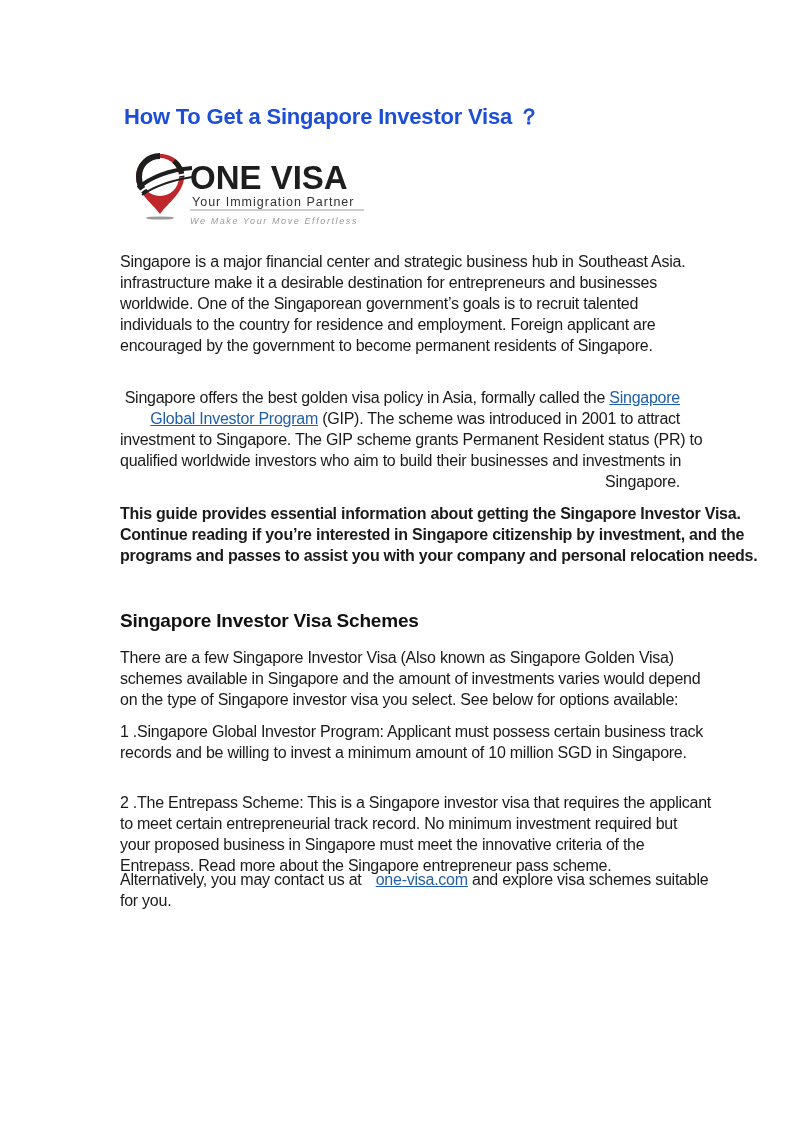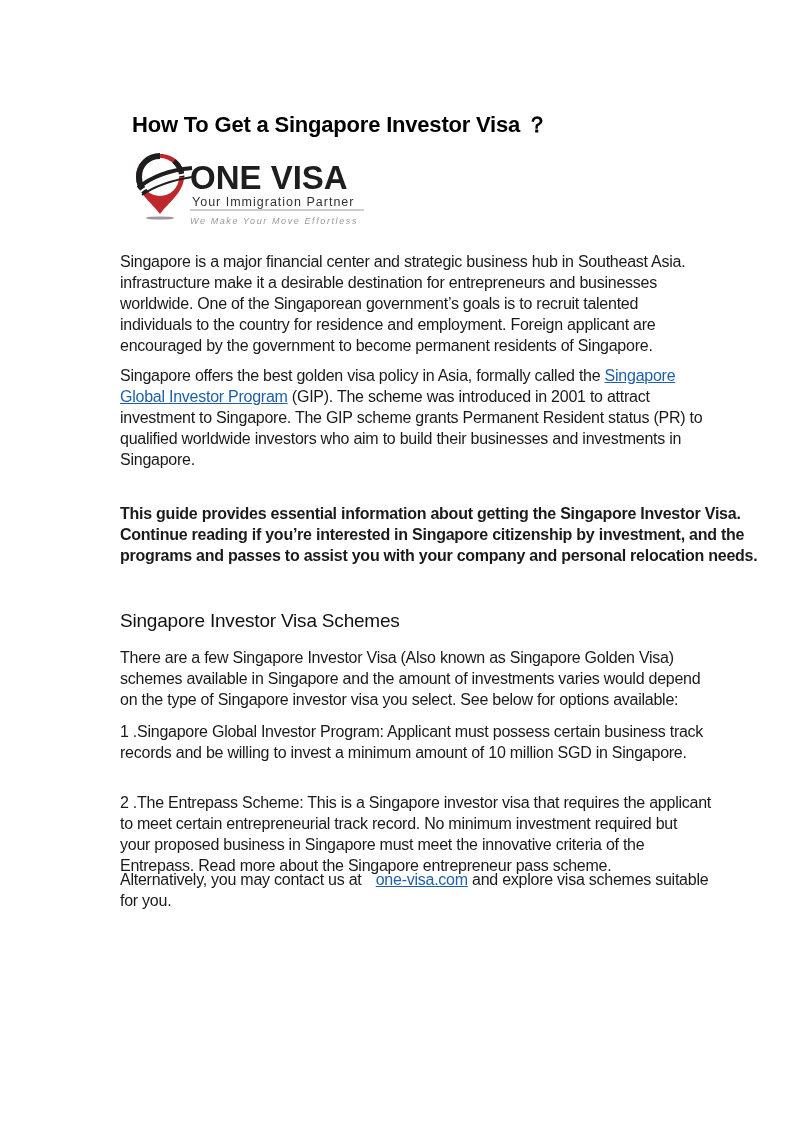--- a/index.html
+++ b/index.html
@@ -1,21 +1,21 @@
 <!DOCTYPE html>
 <html><head>
 <meta charset="utf-8">
 <style>
   html, body { margin: 0; padding: 0; background: #ffffff; }
   body { width: 794px; height: 1123px; position: relative; overflow: hidden;
          font-family: "Liberation Sans", sans-serif; color: #1a1a1a; }
   .page { position: absolute; left: 120px; top: 0; width: 560px; }
-  h1 { position: absolute; top: 98px; left: 0; margin: 12px; font-size: 22px; font-weight: bold;
-       letter-spacing: -0.2px; color: #000000; white-space: nowrap; }
-  h2 { position: absolute; margin: 0; font-size: 19px; font-weight: normal; color: #111; white-space: nowrap; letter-spacing: -0.2px; }
+  h1 { position: absolute; top: 98px; left: 0; margin: 4px; font-size: 22px; font-weight: bold;
+       letter-spacing: -0.2px; color: #1d4ed8; white-space: nowrap; }
+  h2 { position: absolute; margin: 0; font-size: 19px; font-weight: bold; color: #111; white-space: nowrap; letter-spacing: -0.2px; }
   .logo { position: absolute; left: 14px; top: 148px; width: 250px; height: 84px; }
   .para { position: absolute; left: 0; width: 560px; font-size: 16px; line-height: 21px; margin: 0; letter-spacing: -0.25px; }
   .line { display: block; white-space: nowrap; }
   a { color: #1f5fa8; text-decoration: underline; }
 </style>
 </head>
 <body>
 
 <div class="page">
 
@@ -41,21 +41,21 @@
   </div>
 
   <p class="para" style="top:251px;">
     <span class="line">Singapore is a major financial center and strategic business hub in Southeast Asia.</span>
     <span class="line">infrastructure make it a desirable destination for entrepreneurs and businesses</span>
     <span class="line">worldwide. One of the Singaporean government’s goals is to recruit talented</span>
     <span class="line">individuals to the country for residence and employment. Foreign applicant are</span>
     <span class="line">encouraged by the government to become permanent residents of Singapore.</span>
   </p>
 
-  <p class="para" style="top:365px;">
+  <p class="para" style="top:387px;text-align:right;">
     <span class="line"><span>Singapore offers the best golden visa policy in Asia, formally called the </span><a href="#" style="color: rgb(31, 95, 168);">Singapore</a></span>
     <span class="line"><a href="#" style="color: rgb(31, 95, 168);">Global Investor Program</a><span> (GIP). The scheme was introduced in 2001 to attract</span></span>
     <span class="line">investment to Singapore. The GIP scheme grants Permanent Resident status (PR) to</span>
     <span class="line">qualified worldwide investors who aim to build their businesses and investments in</span>
     <span class="line">Singapore.</span>
   </p>
 
   <p class="para" style="top:503px;font-weight:bold;">
     <span class="line">This guide provides essential information about getting the Singapore Investor Visa.</span>
     <span class="line">Continue reading if you’re interested in Singapore citizenship by investment, and the</span>

